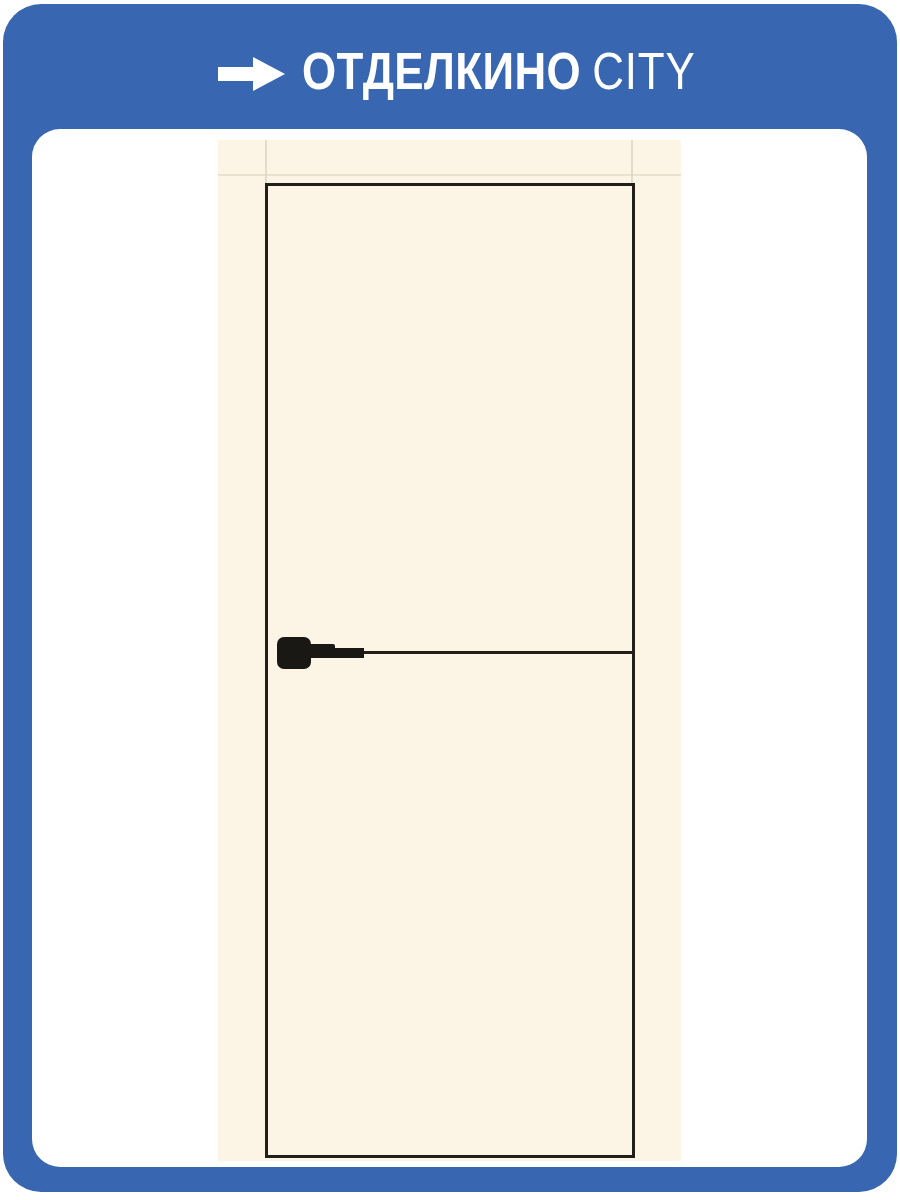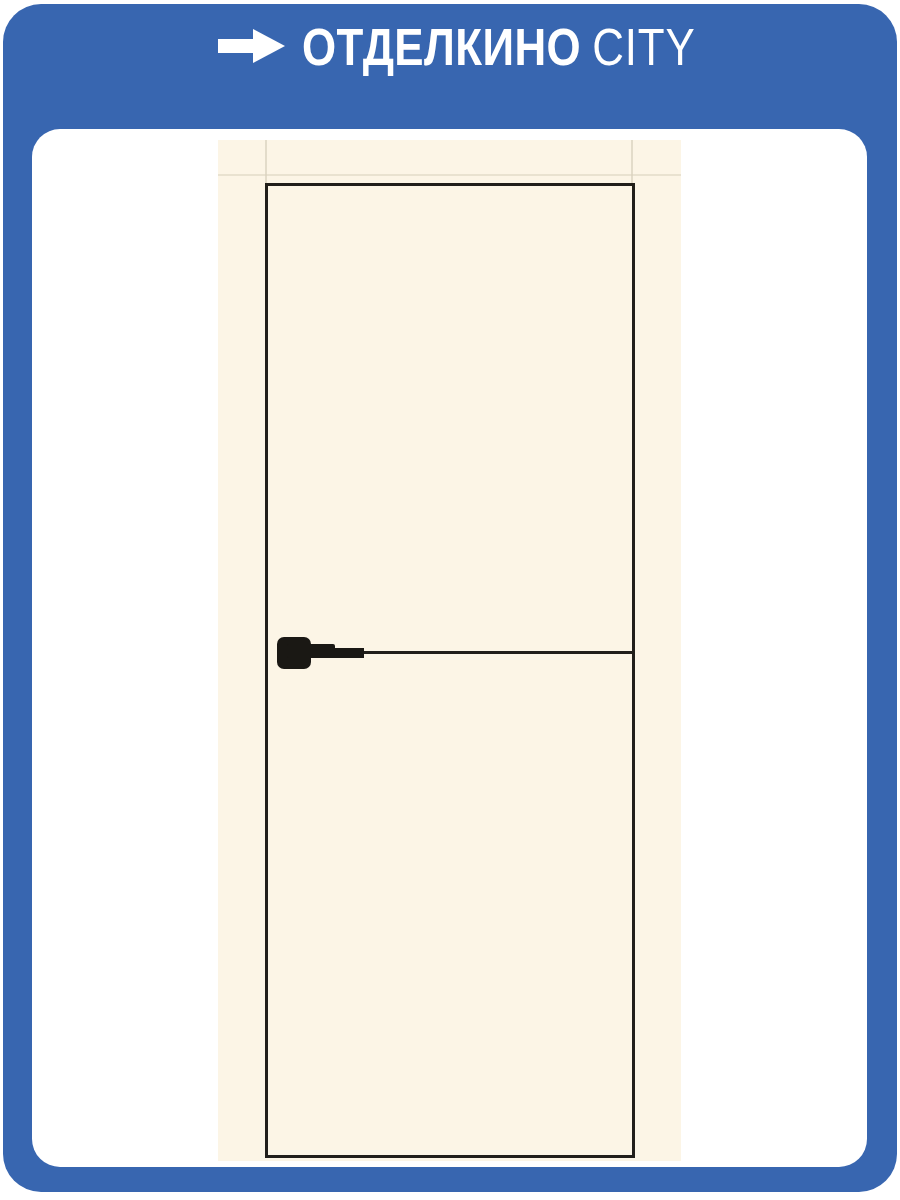--- a/index.html
+++ b/index.html
@@ -16,22 +16,22 @@
     background:#ffffff;
     font-family:"Liberation Sans", sans-serif;
   }
   .blue-bg{
     position:absolute;left:3px;top:4px;width:894px;height:1188px;
     background:var(--background-blue);
     border-radius:38px;
   }
   
   .logo-row{
-    position:absolute;left:218px;top:28px;height:40px;
-    display:flex;align-items:flex-start;
+    position:absolute;left:218px;top:52px;height:40px;
+    display:flex;align-items:flex-end;
   }
   .logo-arrow{width:68px;height:36px;flex:0 0 auto;display:block;}
   .logo-text{
     display:flex;align-items:baseline;
     margin-left:16px;
     transform:scaleX(0.86);transform-origin:left center;
     color:#ffffff;font-size:51px;line-height:40px;white-space:nowrap;
   }
   .logo-text .primary{font-weight:bold;letter-spacing:0.5px;}
   .logo-text .secondary{font-weight:normal;margin-left:13px;letter-spacing:1px;}

